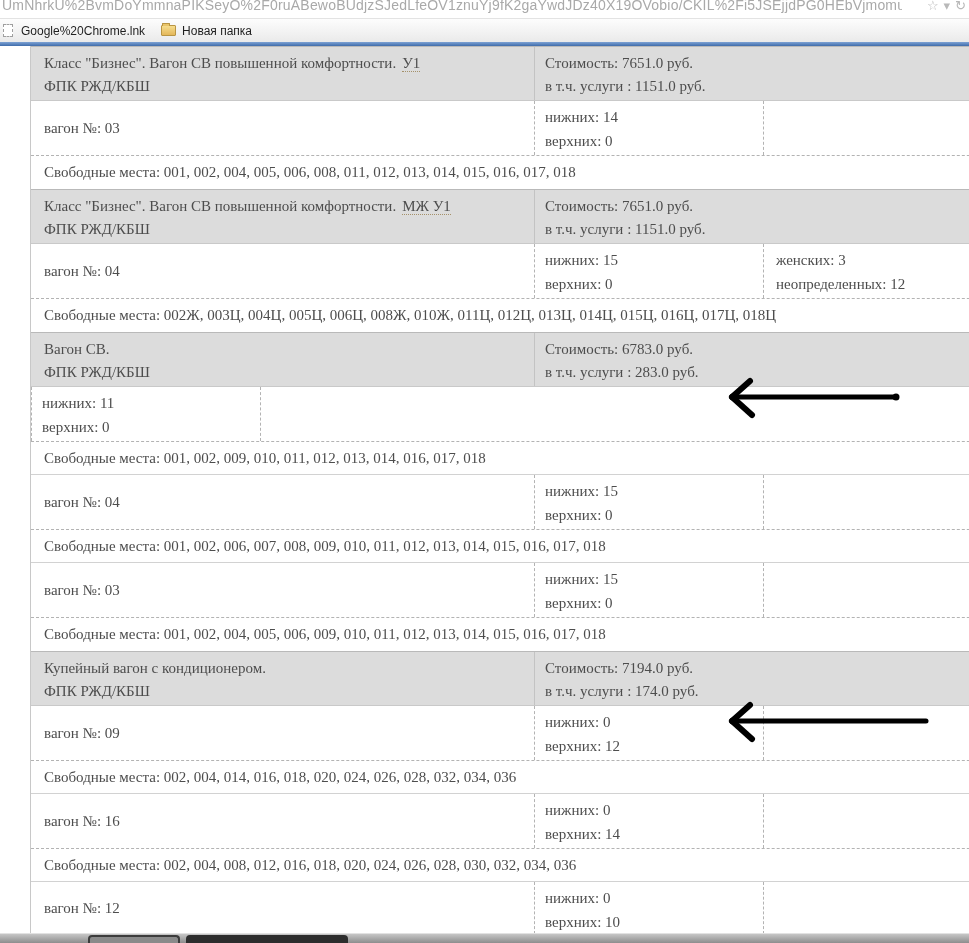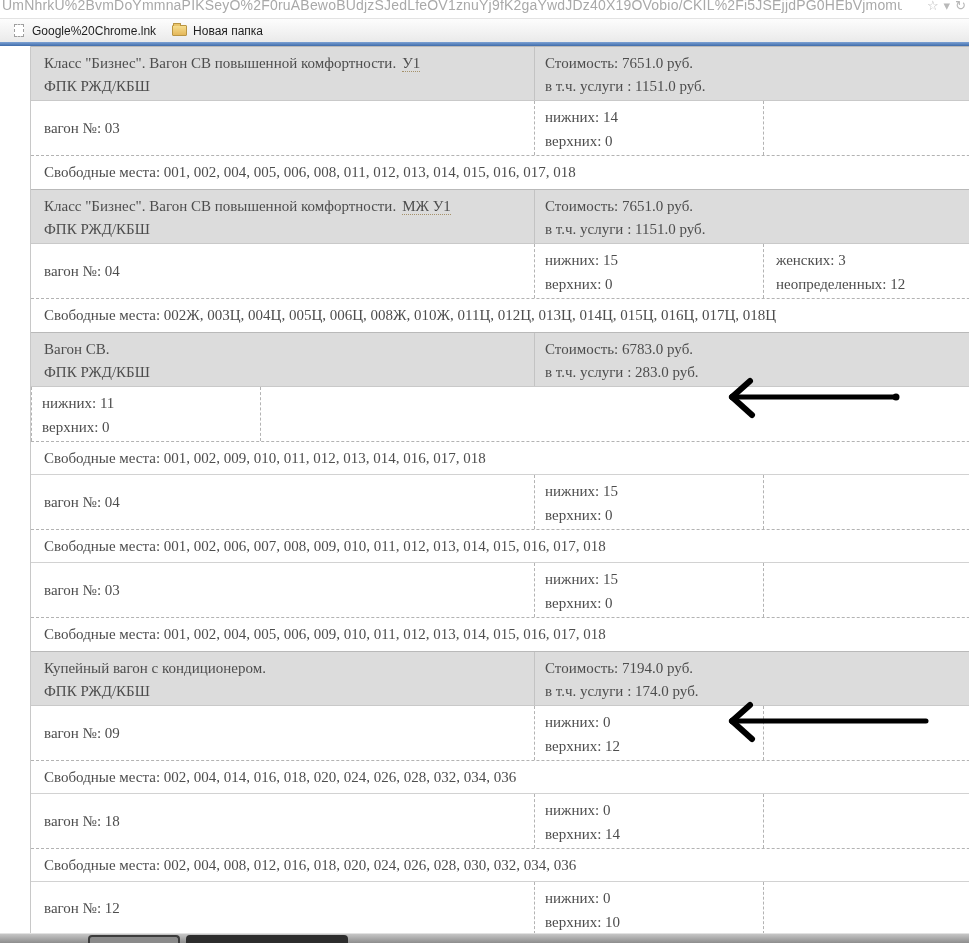--- a/index.html
+++ b/index.html
@@ -8,21 +8,21 @@
 
   
   .omnibox { height:19px; background:#fff; border-bottom:1px solid #e3e3e3; position:relative; overflow:hidden; }
   .url-text { position:absolute; left:2px; top:-3px; width:900px; overflow:hidden; white-space:nowrap;
               font-family:"Liberation Sans",sans-serif; font-size:14px; color:#a9a9a9; letter-spacing:.2px; }
   .omni-icons { position:absolute; right:3px; top:-2px; display:flex; gap:5px; align-items:center;
                 font-family:"DejaVu Sans",sans-serif; font-size:13px; color:#b9b9b9; }
   .omni-icons span { cursor:pointer; }
 
   .bookmarks-bar { height:23px; background:linear-gradient(#fdfdfd,#eaeaea); display:flex; align-items:center;
-                   padding-left:14px; font-family:"Liberation Sans",sans-serif; font-size:12px; color:#1f1f1f; }
+                   padding-left:3px; font-family:"Liberation Sans",sans-serif; font-size:12px; color:#1f1f1f; }
   .bm-favicon { width:10px; height:13px; border:1px dashed #9f9f9f; background:#fff; margin-right:8px; }
   .bm-item { display:flex; align-items:center; margin-right:16px; cursor:pointer; }
   .bm-label { white-space:nowrap; }
   .folder-icon { position:relative; width:15px; height:11px; background:linear-gradient(#f6dd8d,#e4b75a);
                  border:1px solid #b99543; border-radius:1px; margin-right:6px; }
   .folder-icon::before { content:""; position:absolute; top:-3px; left:0; width:6px; height:2px;
                  background:#e9c469; border:1px solid #b99543; border-bottom:none; border-radius:1px 1px 0 0; }
   .blue-band { height:4px; background:linear-gradient(#7da2d4,#3f6cab); }
 
   
@@ -187,21 +187,21 @@
       <div class="wagon-row">
         <div class="wr-col1">вагон №: 09</div>
         <div class="wr-col2">
           <div>нижних: 0</div>
           <div>верхних: 12</div>
         </div>
         <div class="wr-col3"></div>
       </div>
       <div class="seats-row mid">Свободные места: 002, 004, 014, 016, 018, 020, 024, 026, 028, 032, 034, 036</div>
       <div class="wagon-row">
-        <div class="wr-col1">вагон №: 18</div>
+        <div class="wr-col1">вагон №: 16</div>
         <div class="wr-col2">
           <div>нижних: 0</div>
           <div>верхних: 14</div>
         </div>
         <div class="wr-col3"></div>
       </div>
       <div class="seats-row mid">Свободные места: 002, 004, 008, 012, 016, 018, 020, 024, 026, 028, 030, 032, 034, 036</div>
       <div class="wagon-row short">
         <div class="wr-col1">вагон №: 12</div>
         <div class="wr-col2">

